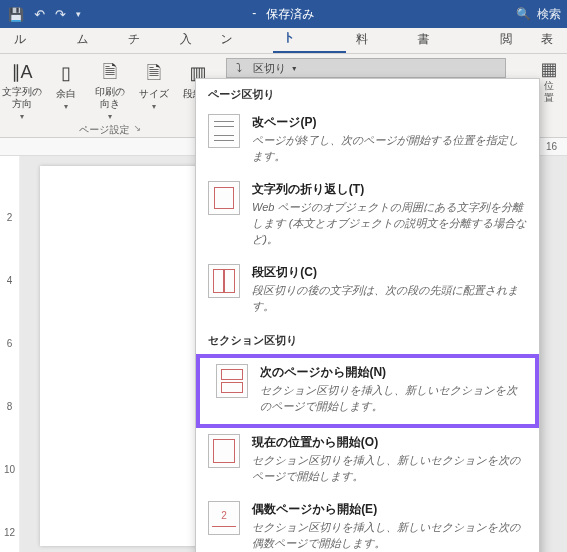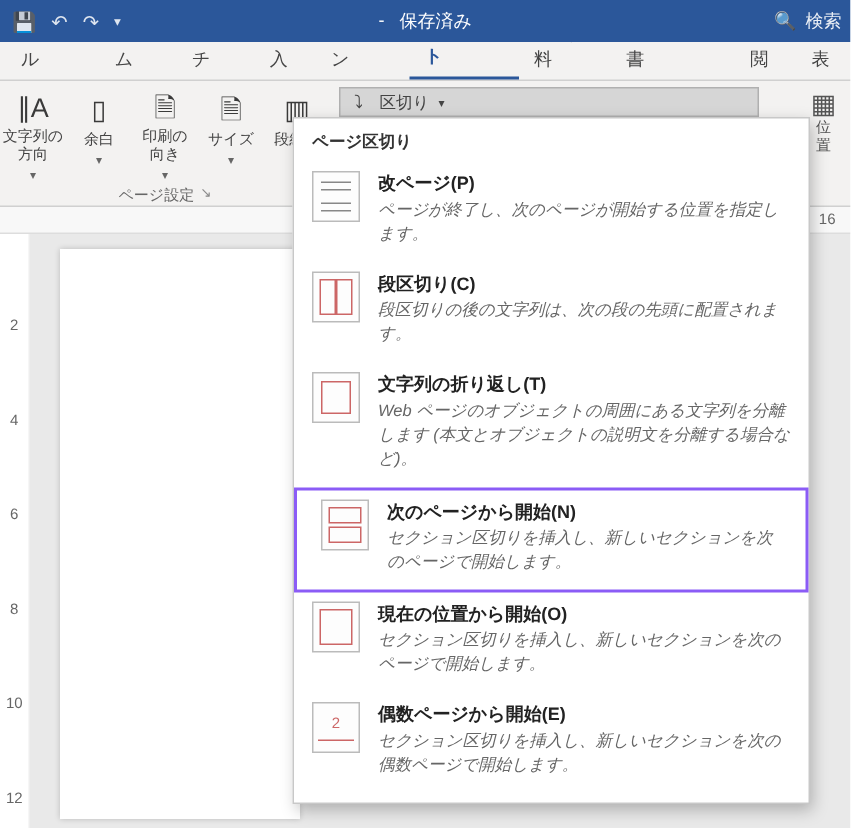--- a/index.html
+++ b/index.html
@@ -43,21 +43,21 @@
   .page { position:absolute; left: 20px; top: 10px; width: 160px; height: 380px; background: #fff; box-shadow: 0 0 4px rgba(0,0,0,.2); }
 
   
   .menu { position: absolute; left: 195px; top: 78px; width: 345px; background: #fff; border: 1px solid #c8c8c8; box-shadow: 2px 4px 10px rgba(0,0,0,.25); padding-bottom: 6px; z-index: 50; }
   .menu .section-header { font-size: 11px; font-weight: 600; color: #333; padding: 8px 12px 6px; }
   .menu-item { display: flex; gap: 12px; padding: 6px 12px 10px; cursor: default; }
   .menu-item .mi-icon { width: 32px; height: 34px; flex: none; border: 1px solid #bbb; position: relative; background: #fdfdfd; }
   .menu-item .mi-text { flex: 1; }
   .menu-item .mi-title { font-size: 12px; color: #222; font-weight: 600; margin-bottom: 2px; }
   .menu-item .mi-desc { font-size: 11px; color: #666; line-height: 1.45; font-style: italic; }
-  .highlight-box { border: 2px solid #8b5cf6; padding-left: 16px; }
+  .highlight-box { border: 4px solid #8b5cf6; padding-left: 16px; }
 
   
   .mi-icon::before, .mi-icon::after { content:''; position:absolute; }
   .mi-icon.pgbreak::before { left:5px; right:5px; top:6px; height:4px; border-top:1px solid #888; border-bottom:1px solid #888;}
   .mi-icon.pgbreak::after { left:5px; right:5px; bottom:6px; height:4px; border-top:1px solid #888; border-bottom:1px solid #888;}
   .mi-icon.colbreak::before { left:4px; top:4px; bottom:4px; width:10px; border:1px solid #c66;}
   .mi-icon.colbreak::after { right:4px; top:4px; bottom:4px; width:10px; border:1px solid #c66;}
   .mi-icon.textwrap::before { left:5px; right:5px; top:5px; bottom:5px; border:1px solid #c66;}
   .mi-icon.sec-next::before { left:4px; right:4px; top:4px; height:9px; border:1px solid #c66;}
   .mi-icon.sec-next::after { left:4px; right:4px; bottom:4px; height:9px; border:1px solid #c66;}
@@ -187,35 +187,36 @@
 
   <div class="menu-item">
     <div class="mi-icon pgbreak"></div>
     <div class="mi-text">
       <div class="mi-title">改ページ(P)</div>
       <div class="mi-desc">ページが終了し、次のページが開始する位置を指定します。</div>
     </div>
   </div>
 
   <div class="menu-item">
+    <div class="mi-icon textwrap"></div>
+    <div class="mi-text">
+      <div class="mi-title">文字列の折り返し(T)</div>
+      <div class="mi-desc">Web ページのオブジェクトの周囲にある文字列を分離します (本文とオブジェクトの説明文を分離する場合など)。</div>
+    </div>
+  </div>
+
+  <div class="menu-item">
     <div class="mi-icon colbreak"></div>
     <div class="mi-text">
       <div class="mi-title">段区切り(C)</div>
       <div class="mi-desc">段区切りの後の文字列は、次の段の先頭に配置されます。</div>
     </div>
   </div>
 
-  <div class="menu-item">
-    <div class="mi-icon textwrap"></div>
-    <div class="mi-text">
-      <div class="mi-title">文字列の折り返し(T)</div>
-      <div class="mi-desc">Web ページのオブジェクトの周囲にある文字列を分離します (本文とオブジェクトの説明文を分離する場合など)。</div>
-    </div>
-  </div>
-
+  <div class="section-header">セクション区切り</div>
 
   <div class="menu-item highlight-box">
     <div class="mi-icon sec-next"></div>
     <div class="mi-text">
       <div class="mi-title">次のページから開始(N)</div>
       <div class="mi-desc">セクション区切りを挿入し、新しいセクションを次のページで開始します。</div>
     </div>
   </div>
 
   <div class="menu-item">

